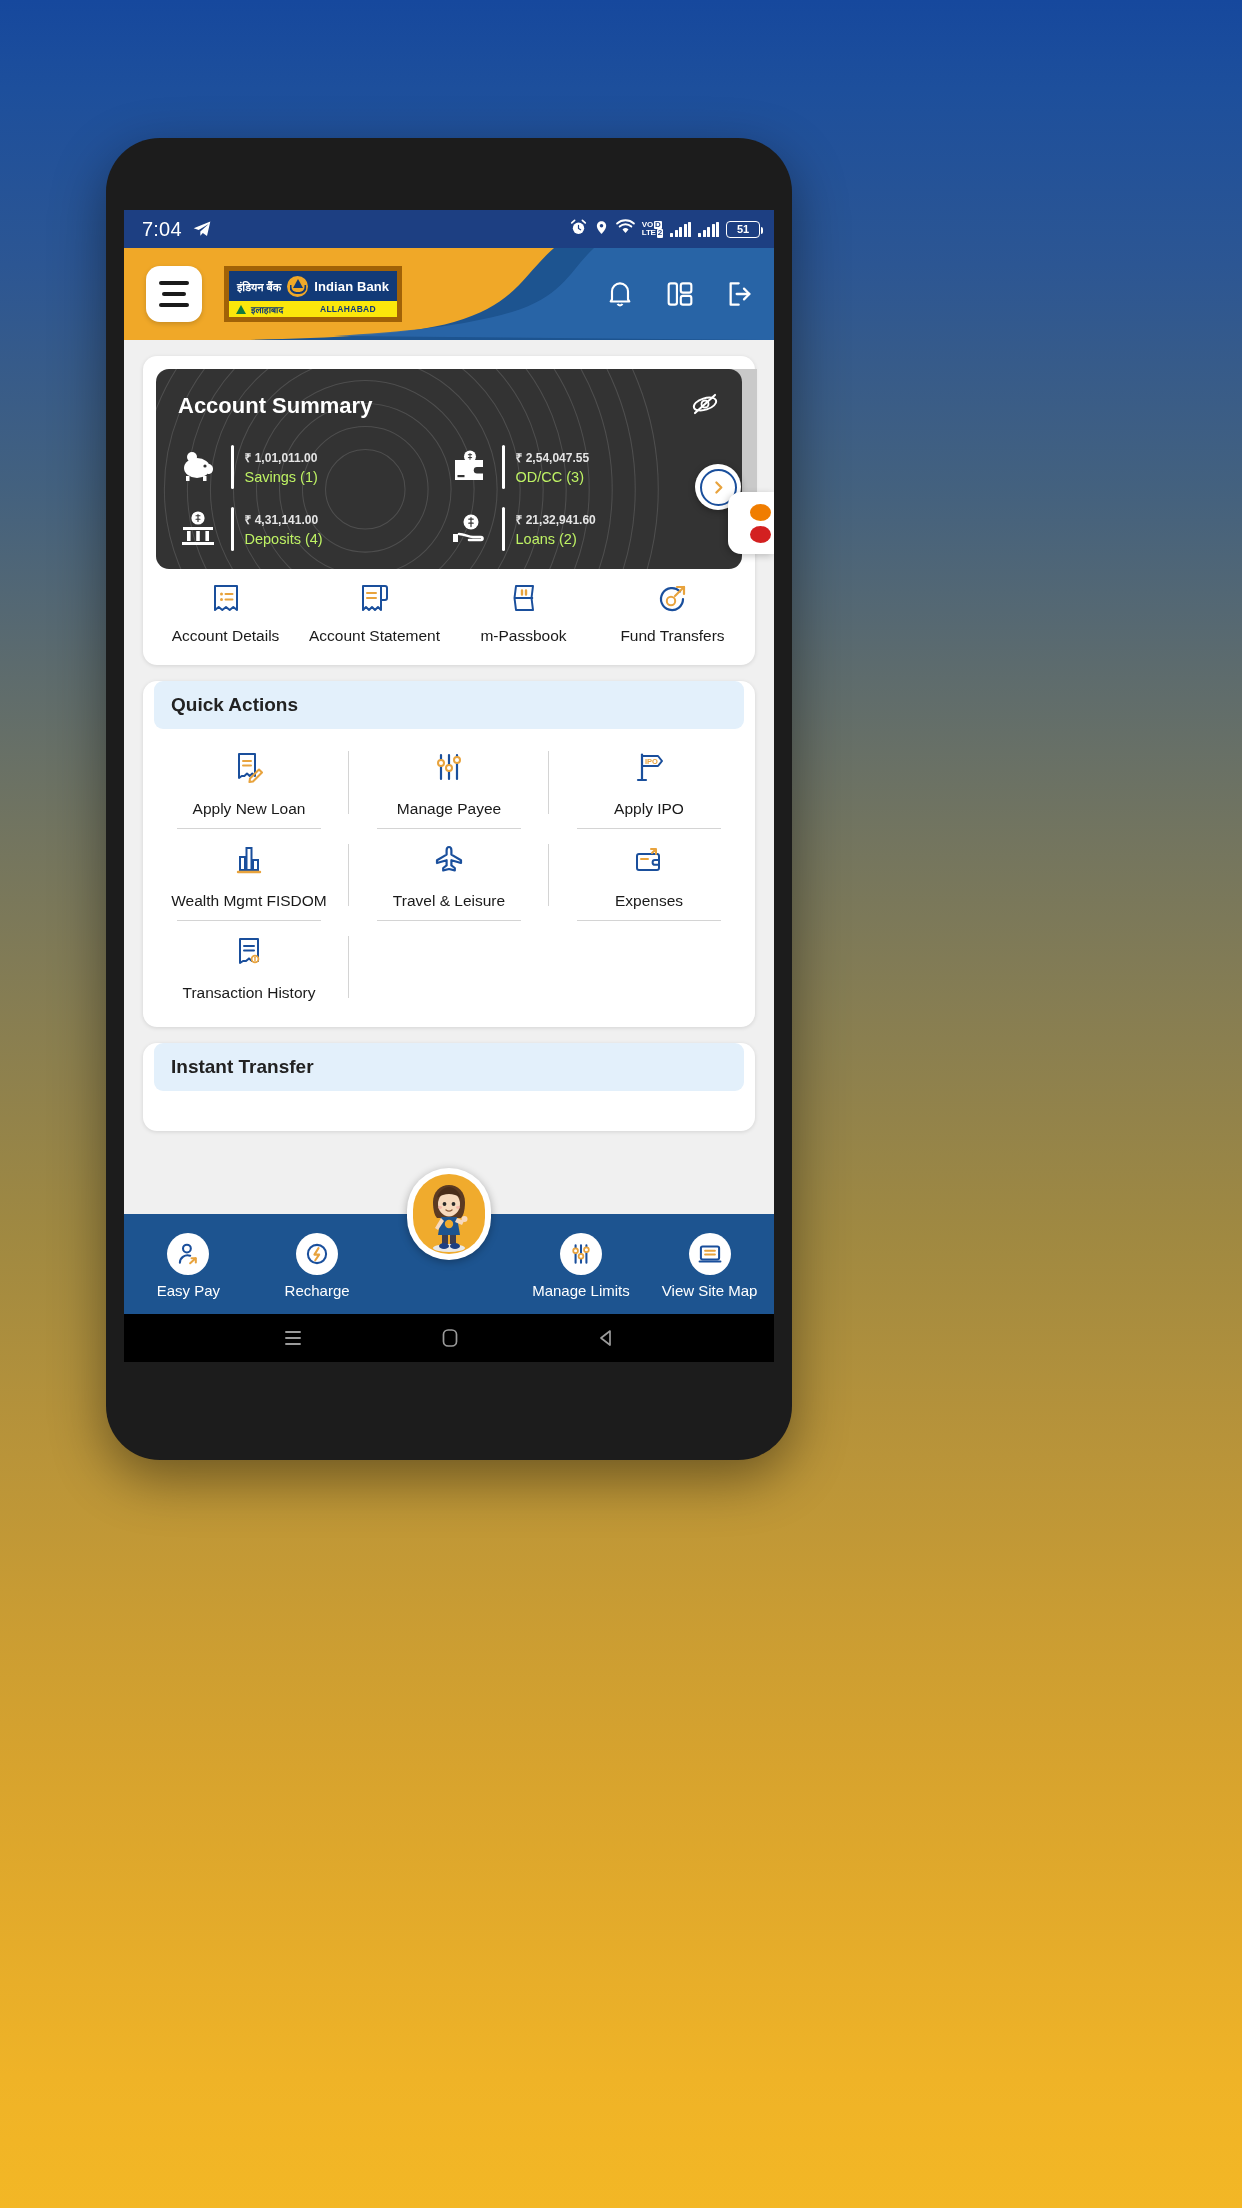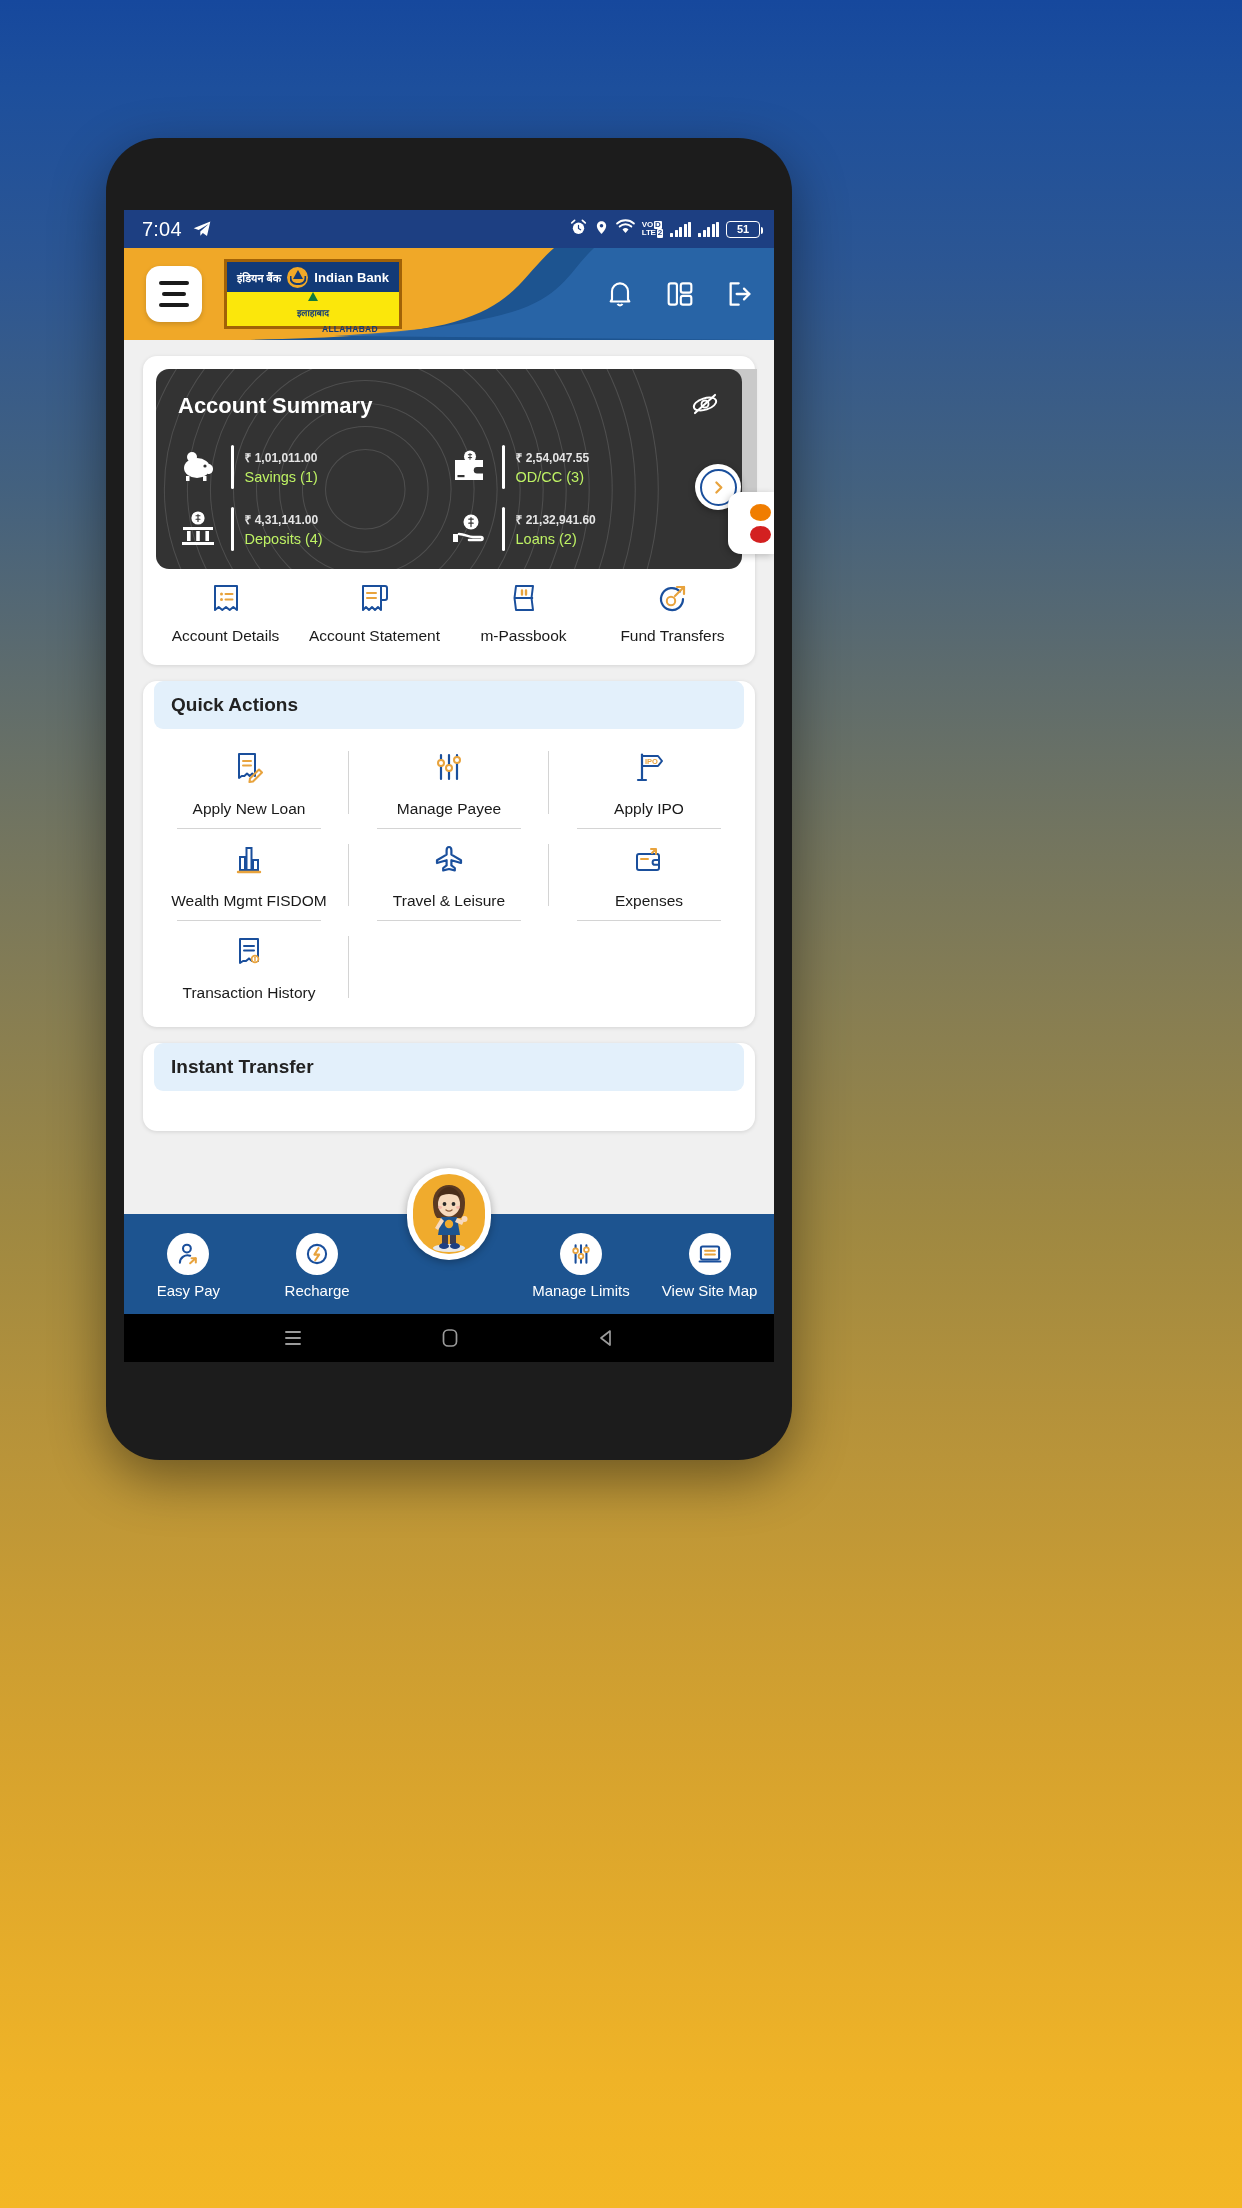--- a/index.html
+++ b/index.html
@@ -134,21 +134,21 @@
     box-shadow: 0 2px 5px rgba(0,0,0,.17);
   }
   #menu-button i { display: block; height: 4px; background: #1a1a1a; border-radius: 2px; }
   #menu-button i:nth-child(1) { width: 30px; }
   #menu-button i:nth-child(2) { width: 24px; }
   #menu-button i:nth-child(3) { width: 30px; }
 
   #bank-logo {
     margin-left: 22px;
     width: 178px;
-    border: 3px solid #a16207;
+    border: 5px solid #a16207;
     background: #fff;
   }
   #logo-top {
     background: #123a77;
     display: flex; align-items: center; justify-content: center;
     gap: 6px;
     height: 30px;
     padding: 0 5px;
   }
   #logo-hi { color: #fff; font-size: 11px; font-weight: 700; }
@@ -170,25 +170,24 @@
   #logo-mark::after {
     content: ""; position: absolute;
     left: 50%; bottom: 3px; transform: translateX(-50%);
     width: 13px; height: 7px;
     border: 2.5px solid #123a77;
     border-top: none;
     border-radius: 0 0 7px 7px;
   }
   #logo-bottom {
     background: #fbe70b;
-    height: 34px;
+    height: 16px;
     display: flex; align-items: center;
     padding: 0 7px;
     gap: 5px;
-    flex-direction: column;
   }
   #logo-tri {
     width: 0; height: 0;
     border-left: 5px solid transparent;
     border-right: 5px solid transparent;
     border-bottom: 9px solid #127b3d;
   }
   #logo-alb-hi { color: #123a77; font-size: 9px; font-weight: 700; }
   #logo-alb-en {
     color: #123a77; font-size: 8.5px; font-weight: 700;

